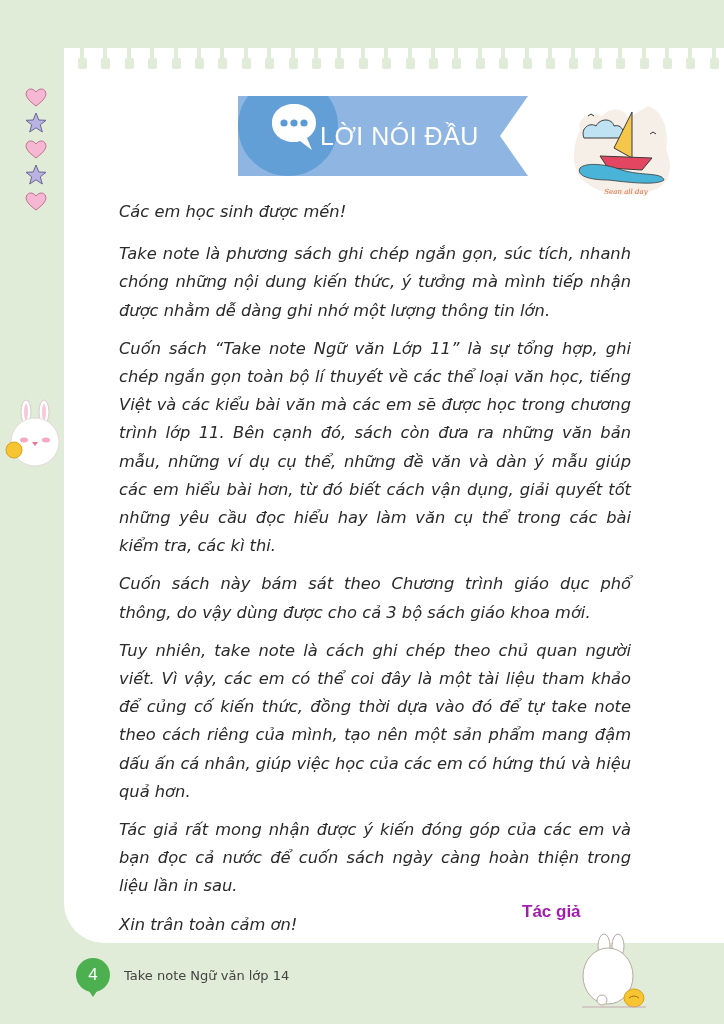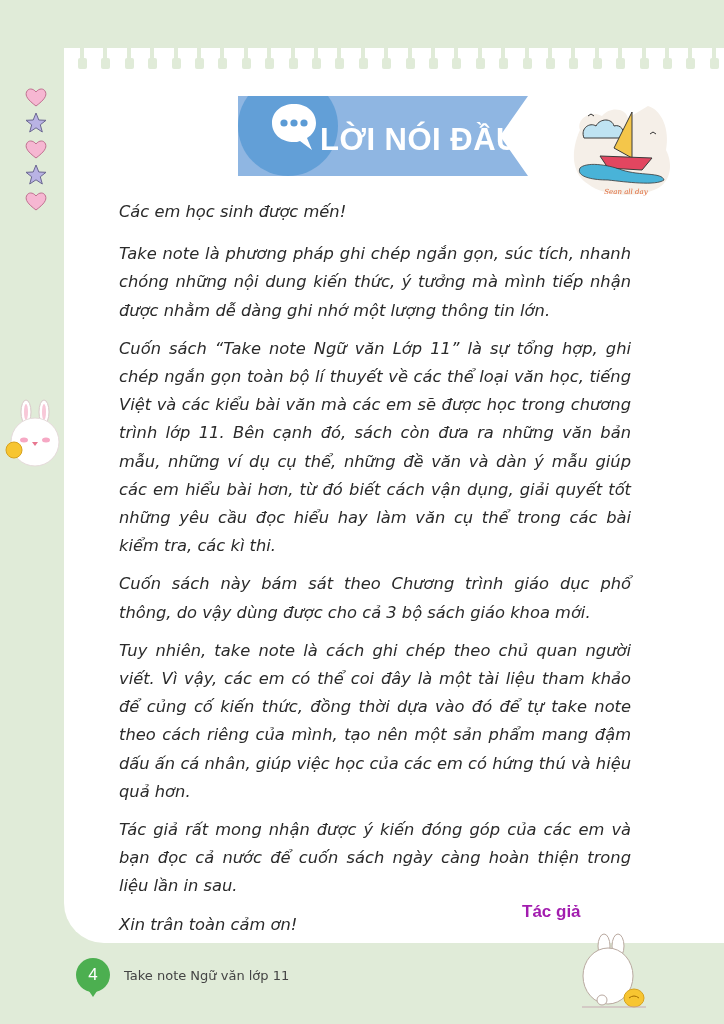--- a/index.html
+++ b/index.html
@@ -39,21 +39,21 @@
   .deco-column .deco { width: 24px; height: 22px; }
 
   .banner {
     position: absolute; left: 238px; top: 96px;
     width: 290px; height: 80px;
   }
   .banner svg { position: absolute; left: 0; top: 0; }
   .banner-title {
     position: absolute; left: 82px; top: 26px;
     font-family: "Liberation Sans", sans-serif;
-    font-weight: bold; font-size: 31px; color: #ffffff;
+    font-weight: normal; font-size: 25px; color: #ffffff;
     letter-spacing: 0.5px;
   }
   .sticker { position: absolute; left: 566px; top: 100px; width: 120px; height: 100px; }
 
   .content {
     position: absolute; left: 119px; top: 198px; width: 512px;
     font-family: "DejaVu Sans", sans-serif;
     font-style: italic; font-size: 16.3px; line-height: 28.2px;
     color: #2a2a2a;
   }
@@ -259,35 +259,35 @@
   <path d="M66 12 L66 58 L48 48 Z" fill="#f4c64a" stroke="#3a3a3a" stroke-width="1"></path>
   <path d="M34 56 L86 58 L76 70 L42 68 Z" fill="#e24660" stroke="#3a3a3a" stroke-width="1"></path>
   <path d="M14 68 C20 62 40 64 56 70 C74 76 96 72 98 80 C90 86 60 82 42 80 C24 80 10 76 14 68Z" fill="#49b3d8" stroke="#3a3a3a" stroke-width="0.8"></path>
   <path d="M22 16 l3 -2 l3 2" fill="none" stroke="#333" stroke-width="1"></path>
   <path d="M84 34 l3 -2 l3 2" fill="none" stroke="#333" stroke-width="1"></path>
   <text x="60" y="94" font-size="7" fill="#e06a3a" text-anchor="middle" font-style="italic" font-family="DejaVu Serif, serif">Sean all day</text>
 </svg>
 
 <div class="content">
   <p class="greet">Các em học sinh được mến!</p>
-  <p>Take note là phương pháp ghi chép ngắn gọn, súc tích, nhanh chóng những nội dung kiến thức, ý tưởng mà mình tiếp nhận được nhằm dễ dàng ghi nhớ một lượng thông tin lớn.</p>
+  <p>Take note là phương sách ghi chép ngắn gọn, súc tích, nhanh chóng những nội dung kiến thức, ý tưởng mà mình tiếp nhận được nhằm dễ dàng ghi nhớ một lượng thông tin lớn.</p>
   <p>Cuốn sách “Take note Ngữ văn Lớp 11” là sự tổng hợp, ghi chép ngắn gọn toàn bộ lí thuyết về các thể loại văn học, tiếng Việt và các kiểu bài văn mà các em sẽ được học trong chương trình lớp 11. Bên cạnh đó, sách còn đưa ra những văn bản mẫu, những ví dụ cụ thể, những đề văn và dàn ý mẫu giúp các em hiểu bài hơn, từ đó biết cách vận dụng, giải quyết tốt những yêu cầu đọc hiểu hay làm văn cụ thể trong các bài kiểm tra, các kì thi.</p>
   <p>Cuốn sách này bám sát theo Chương trình giáo dục phổ thông, do vậy dùng được cho cả 3 bộ sách giáo khoa mới.</p>
   <p>Tuy nhiên, take note là cách ghi chép theo chủ quan người viết. Vì vậy, các em có thể coi đây là một tài liệu tham khảo để củng cố kiến thức, đồng thời dựa vào đó để tự take note theo cách riêng của mình, tạo nên một sản phẩm mang đậm dấu ấn cá nhân, giúp việc học của các em có hứng thú và hiệu quả hơn.</p>
   <p>Tác giả rất mong nhận được ý kiến đóng góp của các em và bạn đọc cả nước để cuốn sách ngày càng hoàn thiện trong liệu lần in sau.</p>
   <p>Xin trân toàn cảm ơn!</p>
 </div>
 <div class="signature">Tác giả</div>
 
 <svg class="bunny-right" viewBox="0 0 76 80">
   <ellipse cx="30" cy="16" rx="6" ry="12" fill="#fff" stroke="#b9a9a0" stroke-width="1"></ellipse>
   <ellipse cx="44" cy="16" rx="6" ry="12" fill="#fff" stroke="#b9a9a0" stroke-width="1"></ellipse>
   <ellipse cx="34" cy="46" rx="25" ry="28" fill="#fff" stroke="#b9a9a0" stroke-width="1"></ellipse>
   <circle cx="28" cy="70" r="5" fill="#fff" stroke="#b9a9a0" stroke-width="1"></circle>
   <ellipse cx="60" cy="68" rx="10" ry="9" fill="#f7c531" stroke="#d7a21d" stroke-width="1"></ellipse>
   <path d="M55 68 q5 -4 10 0" fill="none" stroke="#a36d00" stroke-width="1"></path>
   <line x1="8" y1="77" x2="72" y2="77" stroke="#c7a9b2" stroke-width="1"></line>
 </svg>
 
 <div class="footer">
   <div class="page-badge">4</div>
-  <div class="footer-title">Take note Ngữ văn lớp 11</div>
+  <div class="footer-title">Take note Ngữ văn lớp 14</div>
 </div>
 
 </body></html>

